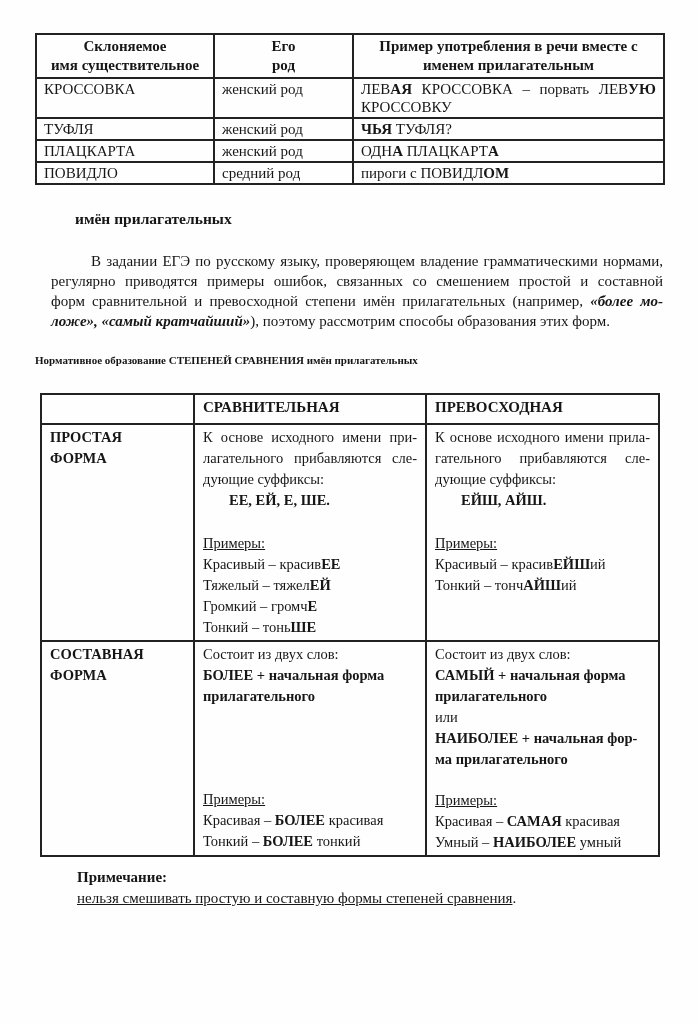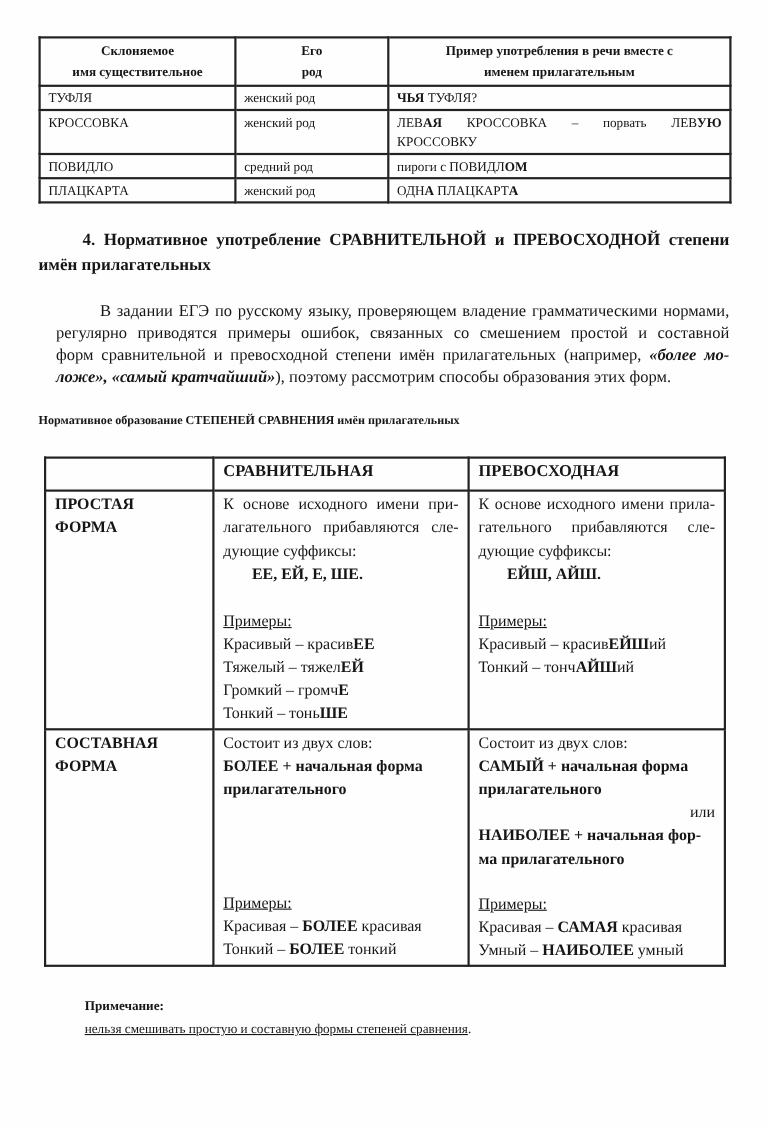--- a/index.html
+++ b/index.html
@@ -18,44 +18,44 @@
   .jlines .jline { text-align:justify; text-align-last:justify; }
   .jlines .jline:last-child { text-align-last:left; }
   .indent .jline:first-child { text-indent:40px; }
 
   b { font-weight:bold; }
   i { font-weight:600; }
   u { text-decoration:underline; }
 
   
   table { border-collapse:collapse; }
-  .t1 { width:628px; font-size:12px; line-height:18px; table-layout:fixed;border-radius:30px; }
+  .t1 { width:628px; font-size:15px; line-height:18px; table-layout:fixed;border-radius:30px; }
   .t1 th, .t1 td { border:2px solid #222; vertical-align:top; padding:1px 7px; }
   .t1 th { text-align:center; font-weight:bold; line-height:19px; padding:2px 4px; }
   .t1 td { text-align:left; }
 
   
   .heading { margin-top:23px; font-weight:bold; font-size:15.5px; line-height:22px; }
   .para    { margin-top:21px; font-size:15px;   line-height:20px;margin-left:16px; }
   .caption { margin-top:23px; font-weight:bold; font-size:11px; text-align:left; }
 
   
   .t2 { margin:27px 0 0 5px; width:618px; font-size:14.5px; line-height:21px; table-layout:fixed; }
   .t2 td { border:2px solid #222; vertical-align:top; padding:2px 8px; }
   .t2 .hdr td { font-weight:bold; font-size:15px; height:30px; }
   .rowlabel { font-weight:bold; line-height:21px; }
   .suffixes { font-weight:bold; padding-left:26px; }
   .ex-label { text-decoration:underline; }
-  .or-line  { text-align:right; }
+  .or-line  { text-align:left; }
   .sp22 { height:22px; }
   .sp82 { height:82px; }
   .sp20 { height:20px; }
 
   
-  .note { margin-top:25px; font-size:12px; line-height:21px; }
+  .note { margin-top:10px; font-size:15px; line-height:21px; }
   .note-title { font-weight:bold; text-indent:42px; }
   .note .jline:first-child { text-indent:42px; }
 </style>
 </head>
 <body>
 
 <div class="page">
 
   <table class="t1">
     <colgroup>
@@ -63,47 +63,46 @@
         <col style="width:139px">
         <col style="width:311px">
       </colgroup>
     <tbody>
         <tr>
       <th>Склоняемое<br>имя существительное</th>
       <th>Его<br>род</th>
       <th>Пример употребления в речи вместе с<br>именем прилагательным</th>
     </tr>
     <tr>
-      <td>ТУФЛЯ</td>
-      <td>женский род</td>
-      <td><b>ЧЬЯ</b> ТУФЛЯ?</td>
-    </tr>
-    <tr>
       <td>КРОССОВКА</td>
       <td>женский род</td>
       <td class="jlines">
             <div class="jline">ЛЕВ<b>АЯ</b> КРОССОВКА – порвать ЛЕВ<b>УЮ</b></div>
             <div class="jline">КРОССОВКУ</div>
           </td>
     </tr>
     <tr>
-      <td>ПОВИДЛО</td>
-      <td>средний род</td>
-      <td>пироги с ПОВИДЛ<b>ОМ</b></td>
+      <td>ТУФЛЯ</td>
+      <td>женский род</td>
+      <td><b>ЧЬЯ</b> ТУФЛЯ?</td>
     </tr>
     <tr>
       <td>ПЛАЦКАРТА</td>
       <td>женский род</td>
       <td>ОДН<b>А</b> ПЛАЦКАРТ<b>А</b></td>
     </tr>
+    <tr>
+      <td>ПОВИДЛО</td>
+      <td>средний род</td>
+      <td>пироги с ПОВИДЛ<b>ОМ</b></td>
+    </tr>
   </tbody>
     </table>
 
   <div class="heading jlines indent">
-      <div class="jline">4. Нормативное употребление СРАВНИТЕЛЬНОЙ и ПРЕВОСХОДНОЙ степени</div>
       <div class="jline">имён прилагательных</div>
     </div>
 
   <div class="para jlines indent">
       <div class="jline">В задании ЕГЭ по русскому языку, проверяющем владение грамматическими нормами,</div>
       <div class="jline">регулярно приводятся примеры ошибок, связанных со смешением простой и составной</div>
       <div class="jline">форм сравнительной и превосходной степени имён прилагательных (например, <i>«более мо-</i></div>
       <div class="jline"><i>ложе», «самый кратчайший»</i>), поэтому рассмотрим способы образования этих форм.</div>
     </div>
 

